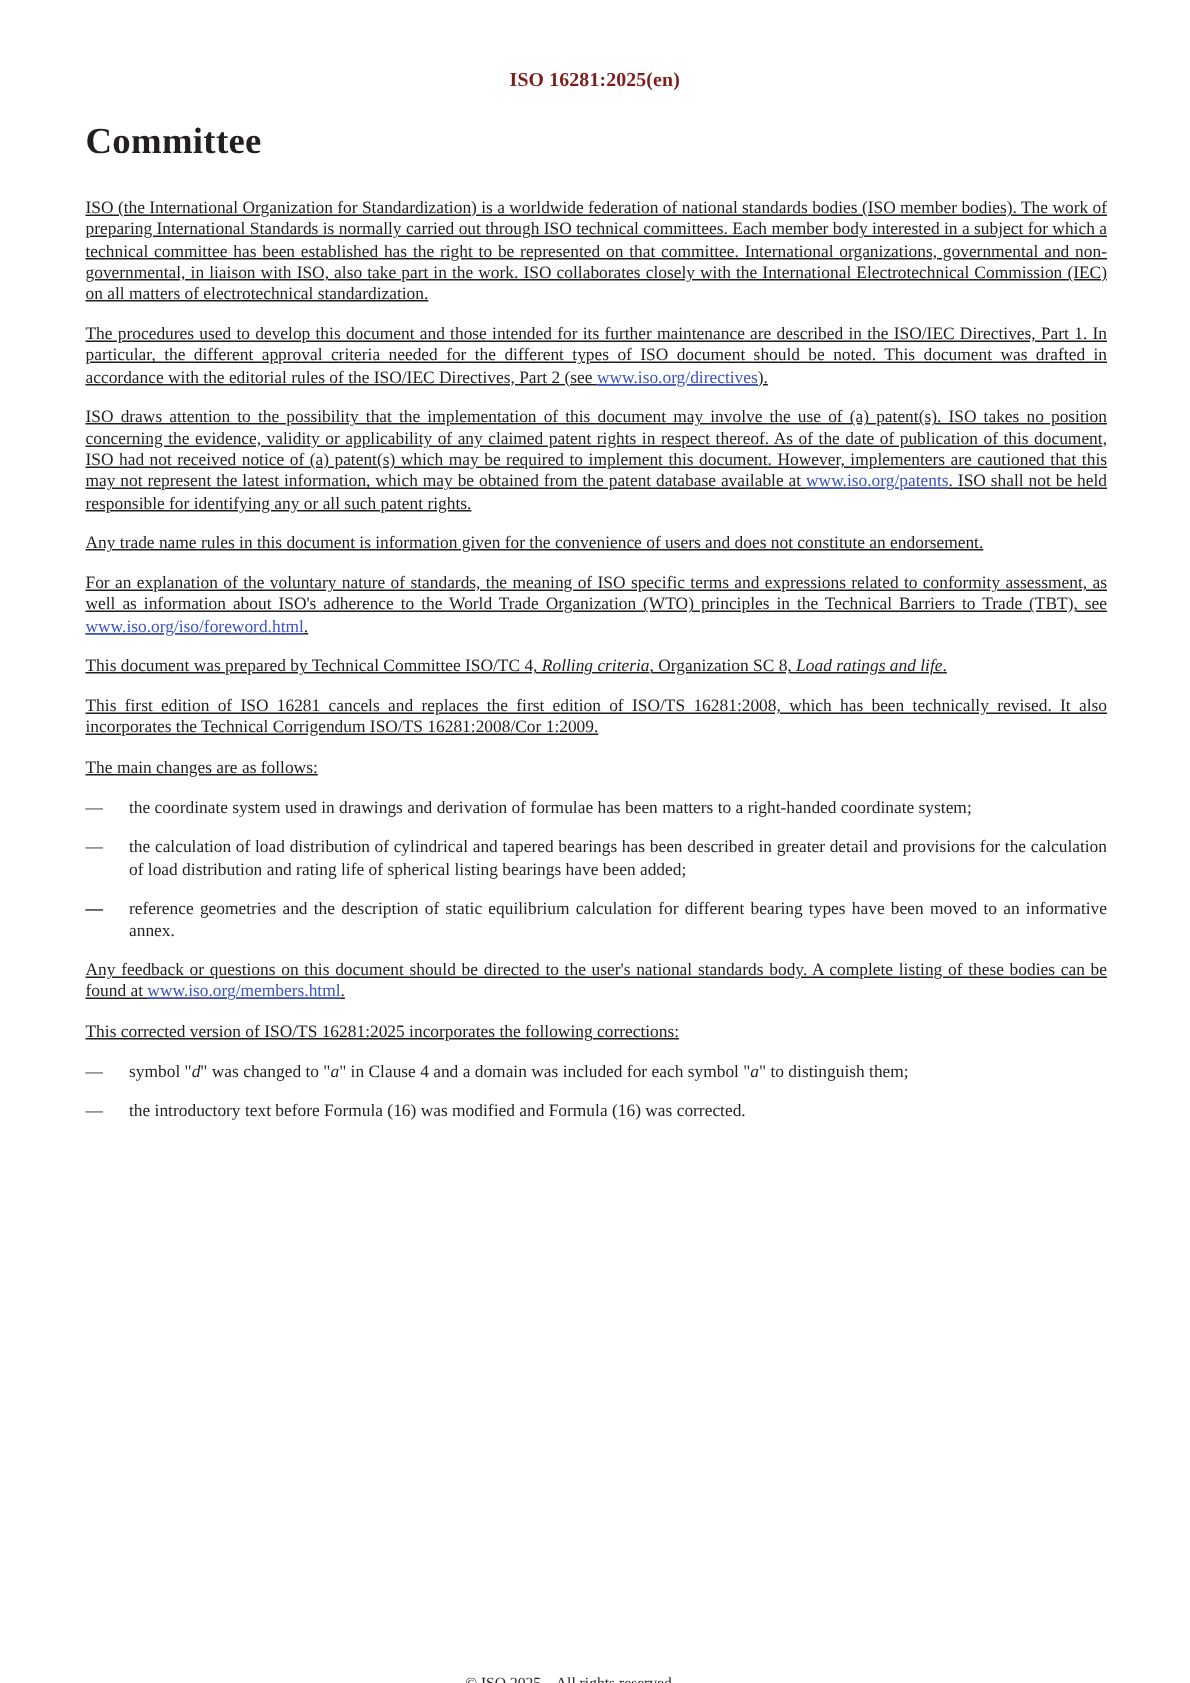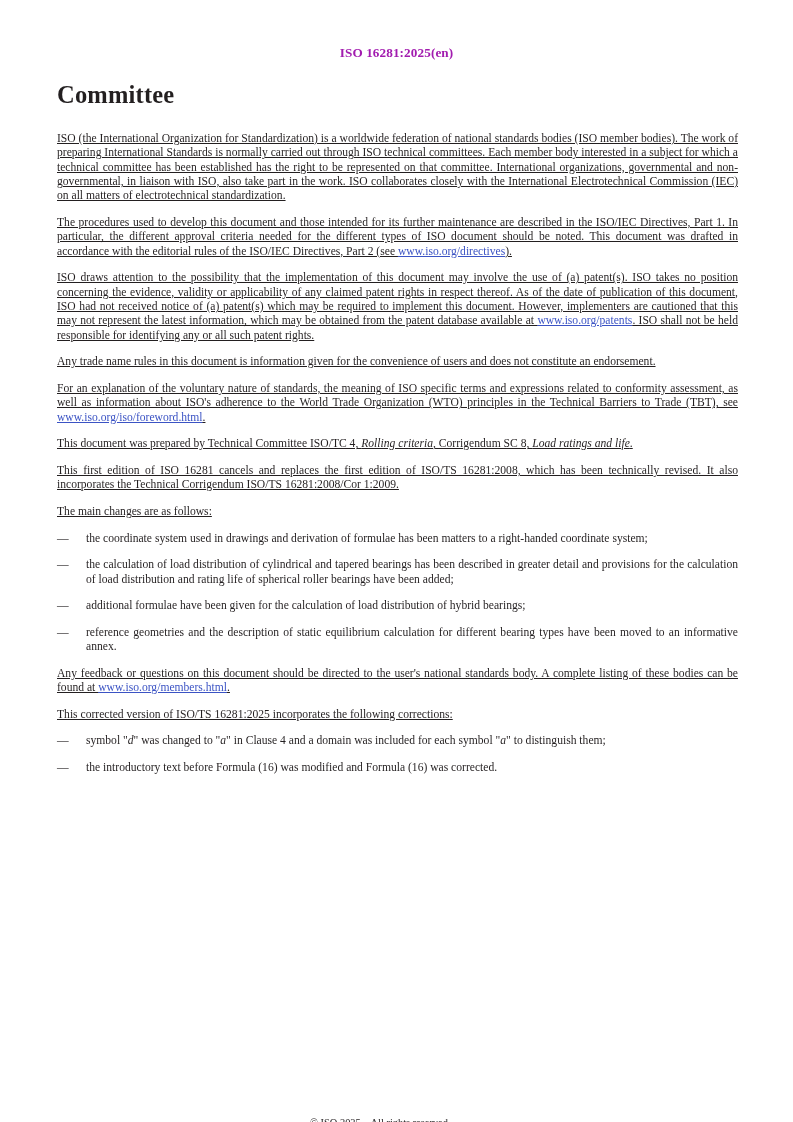--- a/index.html
+++ b/index.html
@@ -23,21 +23,21 @@
   }
   .running-head {
     position: absolute;
     top: 45px;
     left: 0;
     width: 793px;
     text-align: center;
     font-weight: bold;
     font-size: 13.2px;
     letter-spacing: 0.1px;
-    color: #a21caf;
+    color: #7f1d1d;
   }
   .content {
     position: absolute;
     left: 57px;
     top: 82px;
     width: 681px;
   }
   h1.foreword-title {
     font-size: 24.5px;
     font-weight: bold;
@@ -114,30 +114,30 @@
     <p class="para">ISO (the International Organization for Standardization) is a worldwide federation of national standards bodies (ISO member bodies). The work of preparing International Standards is normally carried out through ISO technical committees. Each member body interested in a subject for which a technical committee has been established has the right to be represented on that committee. International organizations, governmental and non-governmental, in liaison with ISO, also take part in the work. ISO collaborates closely with the International Electrotechnical Commission (IEC) on all matters of electrotechnical standardization.</p>
 
     <p class="para"><span>The procedures used to develop this document and those intended for its further maintenance are described in the ISO/IEC Directives, Part 1. In particular, the different approval criteria needed for the different types of ISO document should be noted. This document was drafted in accordance with the editorial rules of the ISO/IEC Directives, Part 2 (see </span><a class="weblink" href="#">www.iso.org/directives</a><span>).</span></p>
 
     <p class="para"><span>ISO draws attention to the possibility that the implementation of this document may involve the use of (a) patent(s). ISO takes no position concerning the evidence, validity or applicability of any claimed patent rights in respect thereof. As of the date of publication of this document, ISO had not received notice of (a) patent(s) which may be required to implement this document. However, implementers are cautioned that this may not represent the latest information, which may be obtained from the patent database available at </span><a class="weblink" href="#">www.iso.org/patents</a><span>. ISO shall not be held responsible for identifying any or all such patent rights.</span></p>
 
     <p class="para">Any trade name rules in this document is information given for the convenience of users and does not constitute an endorsement.</p>
 
     <p class="para"><span>For an explanation of the voluntary nature of standards, the meaning of ISO specific terms and expressions related to conformity assessment, as well as information about ISO's adherence to the World Trade Organization (WTO) principles in the Technical Barriers to Trade (TBT), see </span><a class="weblink" href="#">www.iso.org/iso/foreword.html</a><span>.</span></p>
 
-    <p class="para"><span>This document was prepared by Technical Committee ISO/TC 4, </span><em>Rolling criteria</em><span>, Corrigendum SC 8, </span><em>Load ratings and life</em><span>.</span></p>
+    <p class="para"><span>This document was prepared by Technical Committee ISO/TC 4, </span><em>Rolling criteria</em><span>, Organization SC 8, </span><em>Load ratings and life</em><span>.</span></p>
 
     <p class="para">This first edition of ISO 16281 cancels and replaces the first edition of ISO/TS 16281:2008, which has been technically revised. It also incorporates the Technical Corrigendum ISO/TS 16281:2008/Cor 1:2009.</p>
 
     <p class="para">The main changes are as follows:</p>
 
     <ul class="dash-list">
       <li class="dash-item"><span class="dash">—</span><span>the coordinate system used in drawings and derivation of formulae has been matters to a right-handed coordinate system;</span></li>
-      <li class="dash-item"><span class="dash">—</span><span>the calculation of load distribution of cylindrical and tapered bearings has been described in greater detail and provisions for the calculation of load distribution and rating life of spherical roller bearings have been added;</span></li>
-      <li class="dash-item"><span class="dash">—</span><span>additional formulae have been given for the calculation of load distribution of hybrid bearings;</span></li>
+      <li class="dash-item"><span class="dash">—</span><span>the calculation of load distribution of cylindrical and tapered bearings has been described in greater detail and provisions for the calculation of load distribution and rating life of spherical listing bearings have been added;</span></li>
+      <li class="dash-item"><span class="dash">—</span></li>
       <li class="dash-item"><span class="dash">—</span><span>reference geometries and the description of static equilibrium calculation for different bearing types have been moved to an informative annex.</span></li>
     </ul>
 
 
     <p class="para"><span>Any feedback or questions on this document should be directed to the user's national standards body. A complete listing of these bodies can be found at </span><a class="weblink" href="#">www.iso.org/members.html</a><span>.</span></p>
 
     <p class="para">This corrected version of ISO/TS 16281:2025 incorporates the following corrections:</p>
 
     <ul class="dash-list">
       <li class="dash-item"><span class="dash">—</span><span><span>symbol "</span><em>d</em><span>" was changed to "</span><em>a</em><span>" in Clause 4 and a domain was included for each symbol "</span><em>a</em><span>" to distinguish them;</span></span></li>

